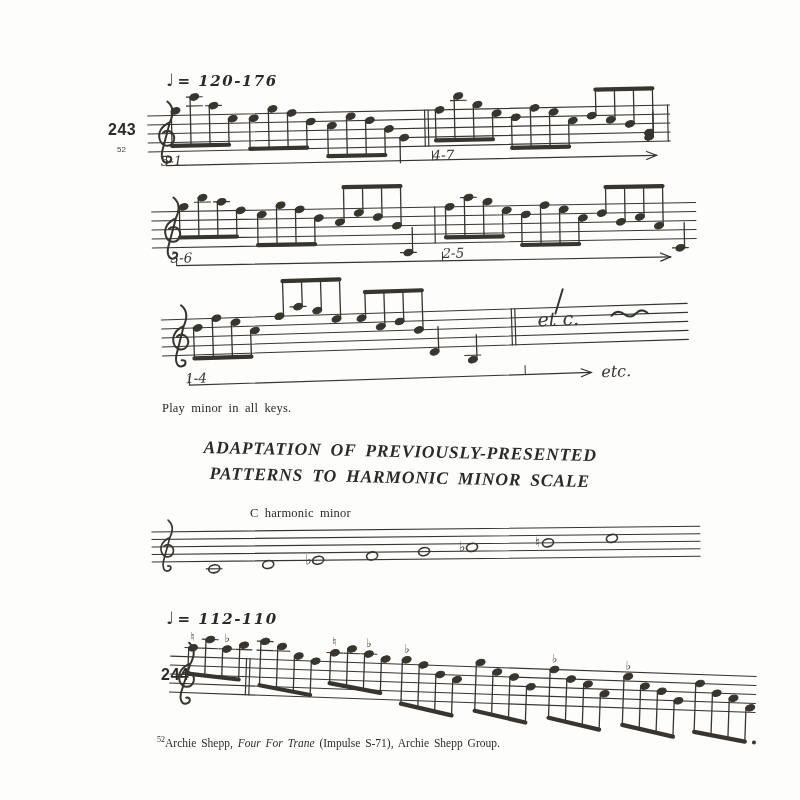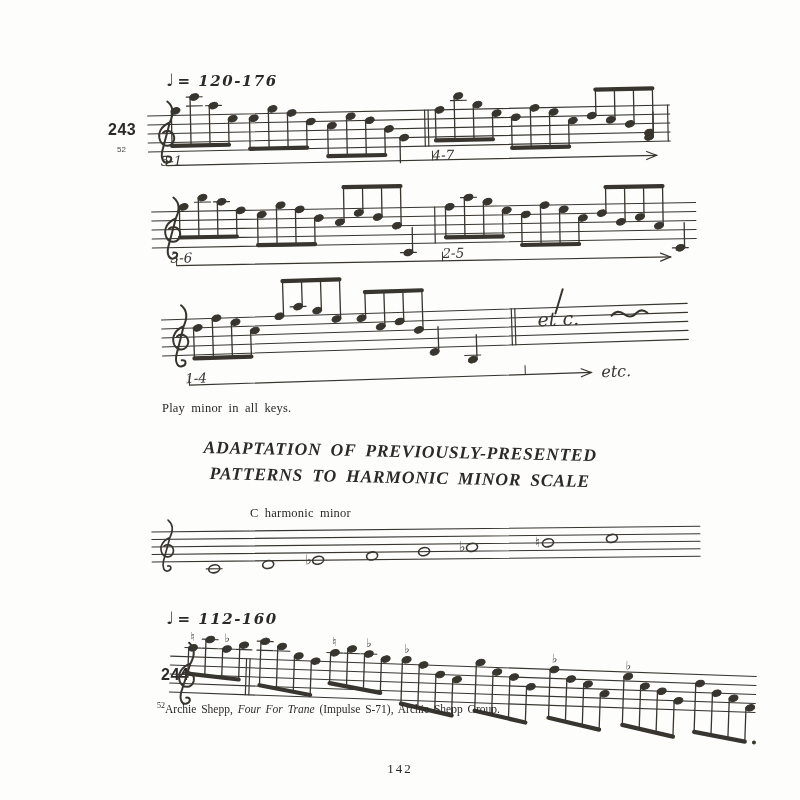--- a/index.html
+++ b/index.html
@@ -278,21 +278,21 @@
           <ellipse cx="274" cy="36.5" rx="5.6" ry="3.9" fill="none" stroke-width="1.6" transform="rotate(-12,274,36.5)"></ellipse>
           <ellipse cx="322" cy="32.75" rx="5.6" ry="3.9" fill="none" stroke-width="1.6" transform="rotate(-12,322,32.75)"></ellipse>
           <text x="309" y="36.75" font-size="14" fill="#38352f" stroke="none" font-family="&quot;DejaVu Sans&quot;,sans-serif" font-style="normal">♭</text>
           <ellipse cx="398" cy="29" rx="5.6" ry="3.9" fill="none" stroke-width="1.6" transform="rotate(-12,398,29)"></ellipse>
           <text x="385" y="33" font-size="14" fill="#38352f" stroke="none" font-family="&quot;DejaVu Sans&quot;,sans-serif" font-style="normal">♮</text>
           <ellipse cx="462" cy="25.25" rx="5.6" ry="3.9" fill="none" stroke-width="1.6" transform="rotate(-12,462,25.25)"></ellipse>
         </g>
       </svg>
     </div>
 
-  <div class="abs tempo" style="left:166px;top:608px;"><span class="glyph">♩</span><span>= 112-160</span></div>
+  <div class="abs tempo" style="left:166px;top:608px;"><span class="glyph">♩</span><span>= 112-110</span></div>
 
   <div class="abs exnum" style="left:132px;top:666px;margin-left:29px;">244</div>
   <div class="abs" style="left:168px;top:626px;">
       <svg width="604" height="124">
         <g transform="rotate(2,0,48)" stroke="#38352f" fill="none" stroke-linecap="round">
           <line x1="2" y1="30" x2="588" y2="30" stroke-width="1.1"></line>
           <line x1="2" y1="39" x2="588" y2="39" stroke-width="1.1"></line>
           <line x1="2" y1="48" x2="588" y2="48" stroke-width="1.1"></line>
           <line x1="2" y1="57" x2="588" y2="57" stroke-width="1.1"></line>
           <line x1="2" y1="66" x2="588" y2="66" stroke-width="1.1"></line>
@@ -387,17 +387,16 @@
           <ellipse cx="566" cy="52.5" rx="4.6" ry="3.1" fill="#38352f" stroke-width="1" transform="rotate(-18,566,52.5)"></ellipse>
           <line x1="561.8" y1="52.5" x2="561.8" y2="92.83333333333333" stroke-width="1.3"></line>
           <ellipse cx="583" cy="61.5" rx="4.6" ry="3.1" fill="#38352f" stroke-width="1" transform="rotate(-18,583,61.5)"></ellipse>
           <line x1="578.8" y1="61.5" x2="578.8" y2="95.5" stroke-width="1.3"></line>
           <line x1="527.8" y1="87.5" x2="578.8" y2="95.5" stroke-width="4.2"></line>
           <circle cx="588" cy="96" r="2" fill="#38352f" stroke="none"></circle>
         </g>
       </svg>
     </div>
 
-  <div class="abs footnote" style="left:157px;top:701px;"><sup>52</sup><span>Archie Shepp, </span><i>Four For Trane</i><span> (Impulse S-71), Archie Shepp Group.</span></div>
-
-  <div class="abs pagenum" style="top:761px;">142</div>
+  <div class="abs footnote" style="left:157px;top:735px;"><sup>52</sup><span>Archie Shepp, </span><i>Four For Trane</i><span> (Impulse S-71), Archie Shepp Group.</span></div>
+
 
 </div>
 
 </body></html>

